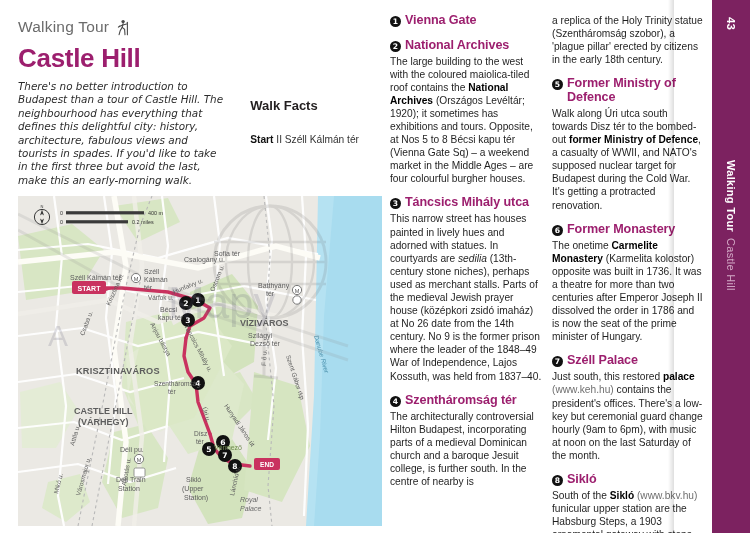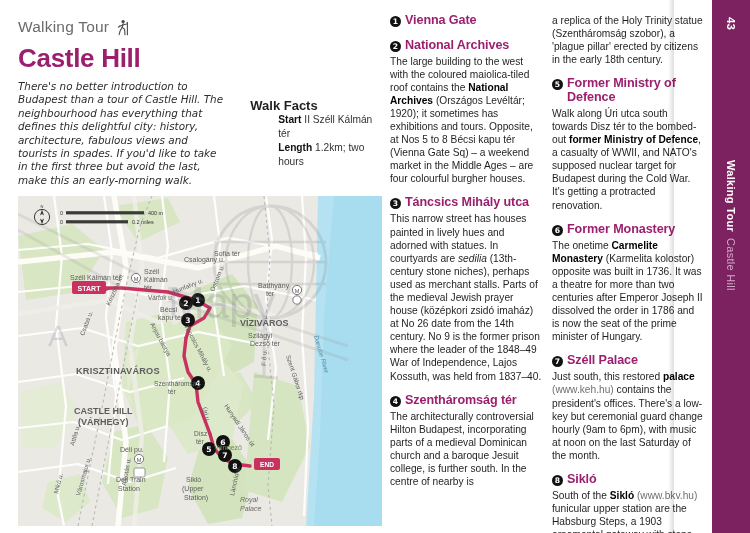--- a/index.html
+++ b/index.html
@@ -52,27 +52,26 @@
     line-height: 13.4px;
     font-style: italic;
     color: #2b2b2b;
     font-family: "DejaVu Sans", sans-serif;
   }
   .facts { width: 136px; padding-top: 18px; }
   .facts-title {
     font-size: 13px;
     font-weight: bold;
     color: #231f20;
-    margin-bottom: 0;
+    margin-bottom: 20px;
   }
   .fact {
     font-size: 10.2px;
     line-height: 14px;
     color: #333;
-    margin-left: 28px;
   }
   .fact b { color: #111; }
 
   
   .map-wrap {
     position: absolute;
     left: 18px;
     top: 196px;
     width: 364px;
     height: 330px;
@@ -212,24 +211,20 @@
       <div class="title">Castle Hill</div>
 
       <div class="intro-row">
         <div class="intro">There's no better introduction to Budapest than a tour of Castle Hill. The neighbourhood has everything that defines this delightful city: history, architecture, fabulous views and tourists in spades. If you'd like to take in the first three but avoid the last, make this an early-morning walk.</div>
 
         <div class="facts">
           <div class="facts-title">Walk Facts</div>
           <div class="fact">
             <b>Start</b>
             <span>II Széll Kálmán tér</span>
-          </div>
-          <div class="fact">
-            <b>Length</b>
-            <span>1.2km; two hours</span>
           </div>
         </div>
       </div>
 
       <div class="map-wrap">
         <svg class="map-svg" width="364" height="330" viewBox="0 0 364 330">
           <defs>
             <clipPath id="mapclip">
                 <rect x="0" y="0" width="364" height="330"></rect>
               </clipPath>

